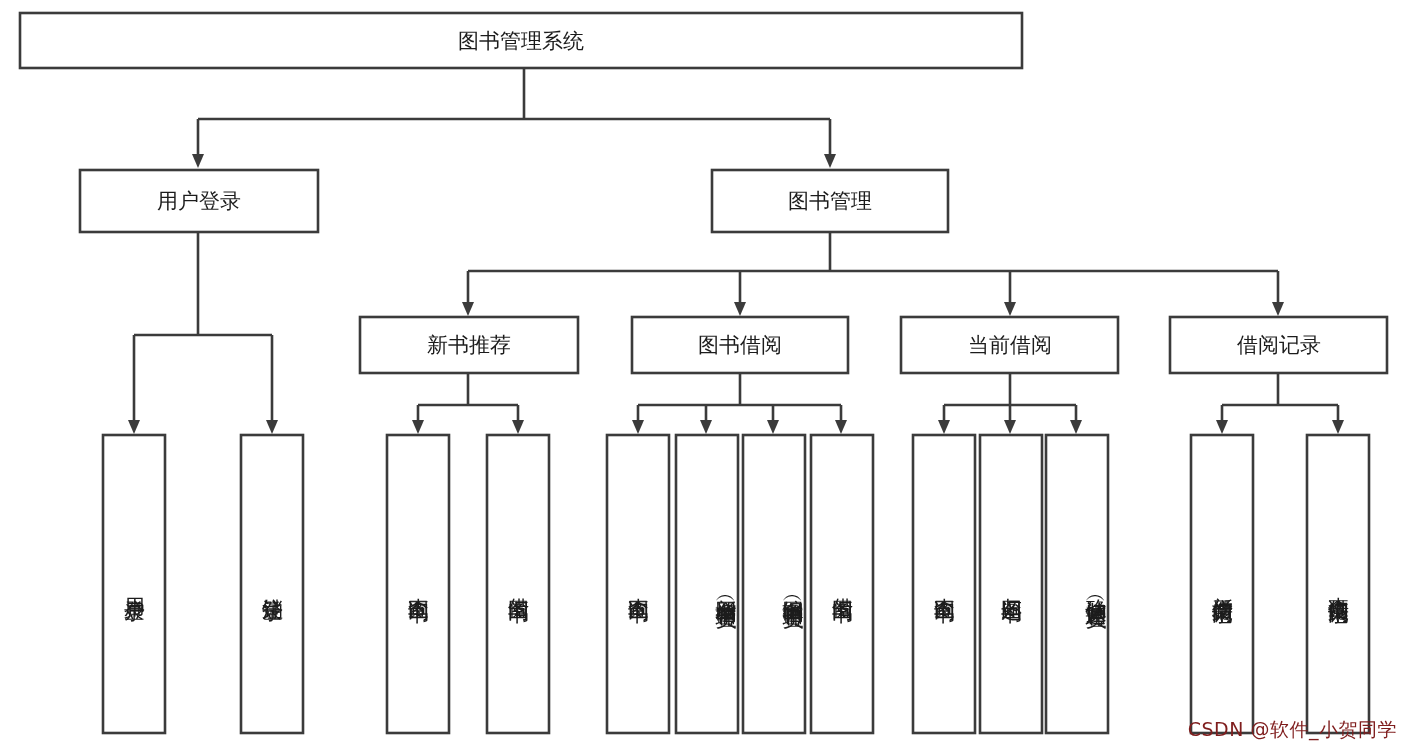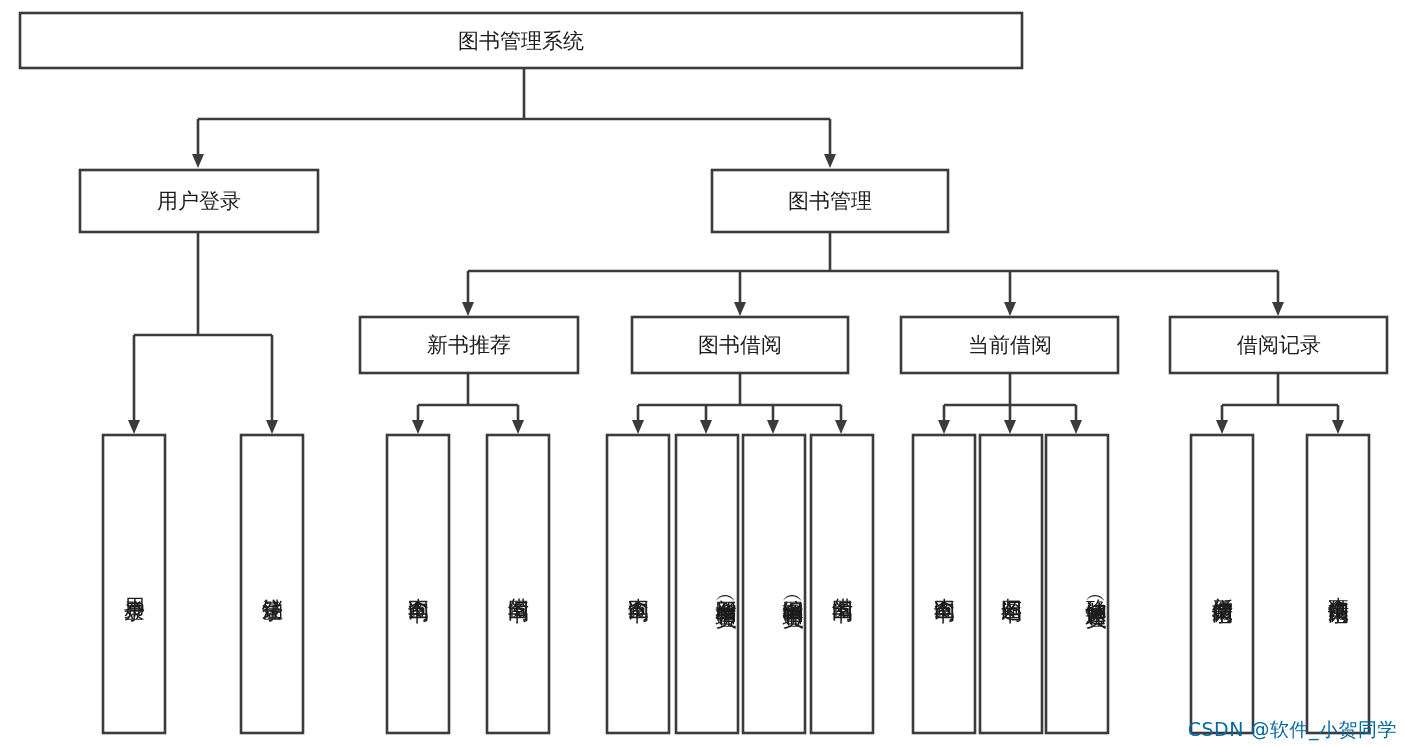--- a/index.html
+++ b/index.html
@@ -64,21 +64,21 @@
     justify-content: center;
     white-space: nowrap;
     pointer-events: none;
   }
   .watermark {
     position: absolute;
     right: 8px;
     bottom: 4px;
     font-family: "DejaVu Sans", "Liberation Sans", sans-serif;
     font-size: 19px;
-    color: #0369a1;
+    color: #7f1d1d;
     white-space: nowrap;
     letter-spacing: 0.5px;
   }
 </style>
 </head>
 <body>
 
 <div id="diagram-root">
 
   <svg id="tree-svg" viewBox="0 0 1405 747">

